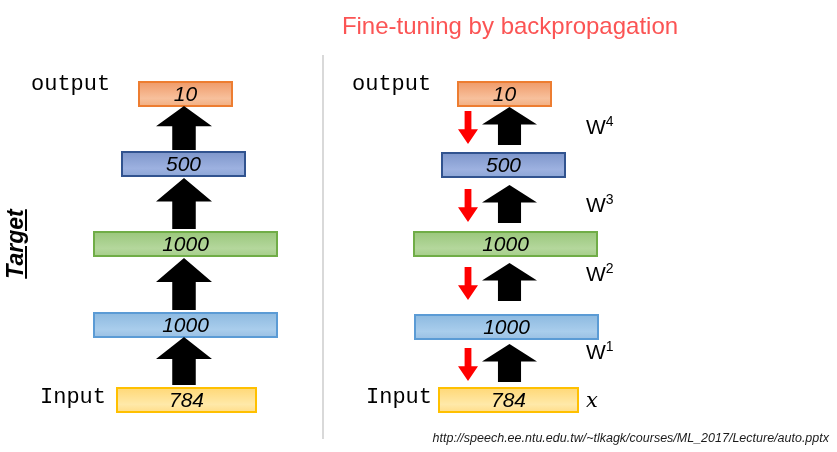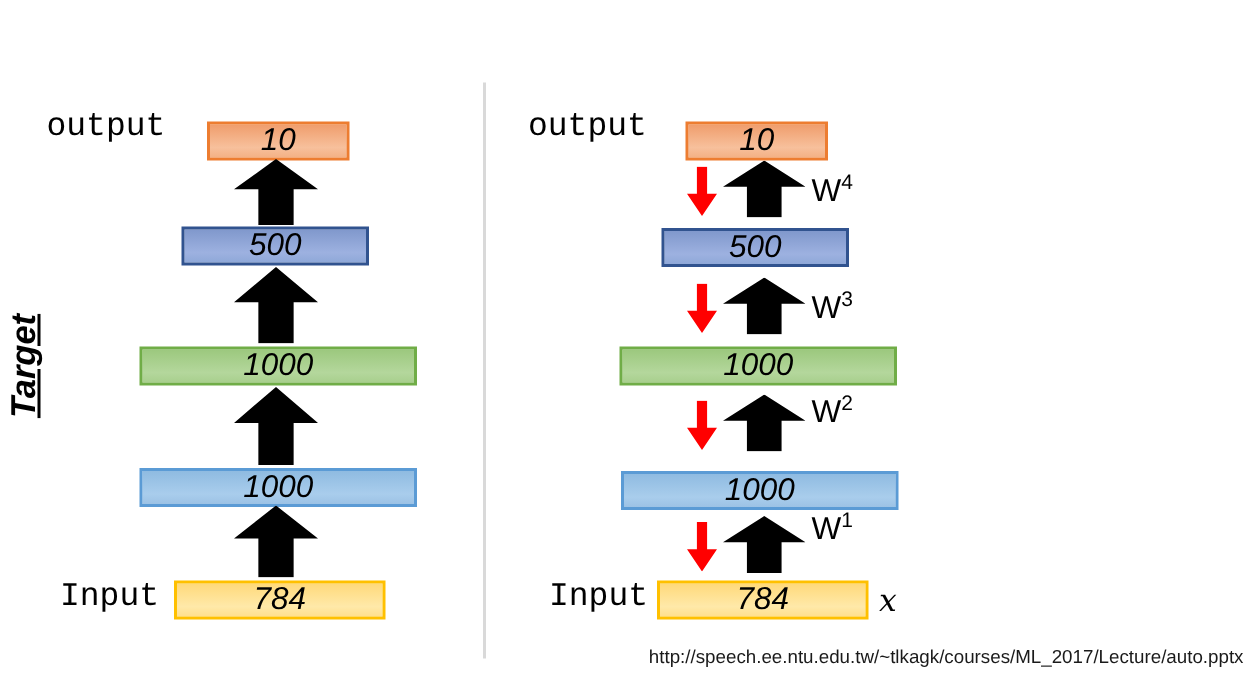--- a/index.html
+++ b/index.html
@@ -30,33 +30,34 @@
   .c-lblue{background:linear-gradient(180deg,#8FBBE1 0%,#A9CDEC 70%,#9CC2E5 100%);border-color:#5B9BD5;}
   .c-yellow{background:linear-gradient(180deg,#FFD97A 0%,#FFE9A9 70%,#FFDF8E 100%);border-color:#FFC000;}
   .up-arrow{
     position:absolute;background:#000;
     clip-path:polygon(50% 0%,100% 46%,71% 46%,71% 100%,29% 100%,29% 46%,0% 46%);
   }
   .down-arrow{
     position:absolute;background:#FF0000;
     clip-path:polygon(33% 0%,67% 0%,67% 55%,100% 55%,50% 100%,0% 55%,33% 55%);
   }
-  .wlbl{position:absolute;font-size:21px;white-space:nowrap;}
+  .wlbl{position:absolute;font-size:21px;white-space:nowrap;margin-left:45px;}
   .wlbl sup{font-size:14px;}
   .annot{position:absolute;left:576px;top:112px;font-size:21px;color:#8A8A8A;white-space:nowrap;}
   .annot .arr{margin-right:8px;font-size:23px;}
   .xlbl{position:absolute;left:586px;top:388px;font-size:21px;font-style:italic;
     font-family:"DejaVu Serif",serif;}
-  .footer{position:absolute;right:8px;top:431px;font-size:12.5px;color:#1a1a1a;white-space:nowrap;}
+  .footer{position:absolute;right:8px;top:431px;font-size:12.5px;font-style:italic;color:#1a1a1a;white-space:nowrap;}
 </style>
 </head>
 <body>
 
 <div class="slide">
 
+  <div class="title">Fine-tuning by backpropagation</div>
   <div class="divider"></div>
 
   <div class="target">Target</div>
 
   <div class="lbl" style="left:31px;top:72px;">output</div>
   <div class="lbl" style="left:40px;top:385px;">Input</div>
 
   <div class="layer c-orange" style="left:138px;top:81px;width:91px;">10</div>
   <div class="up-arrow" style="left:156px;top:106px;width:56px;height:44px;"></div>
   <div class="layer c-blue" style="left:121px;top:151px;width:121px;">500</div>

